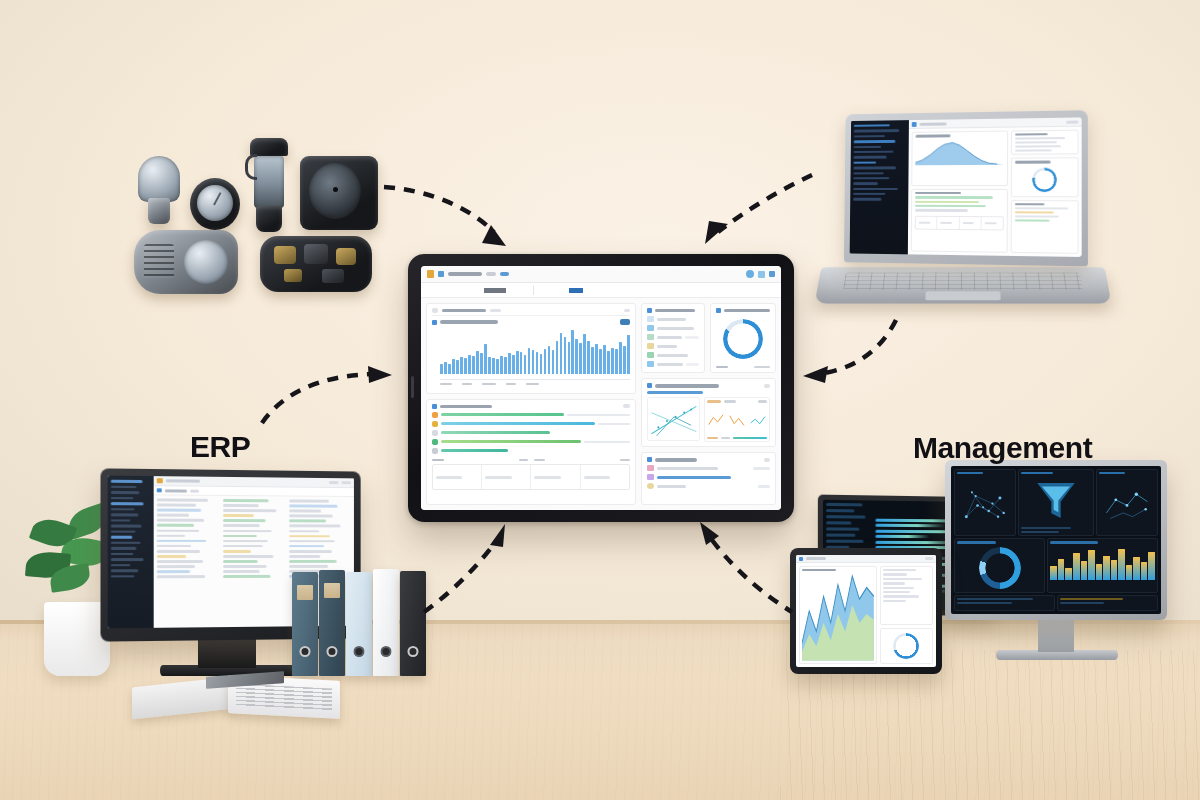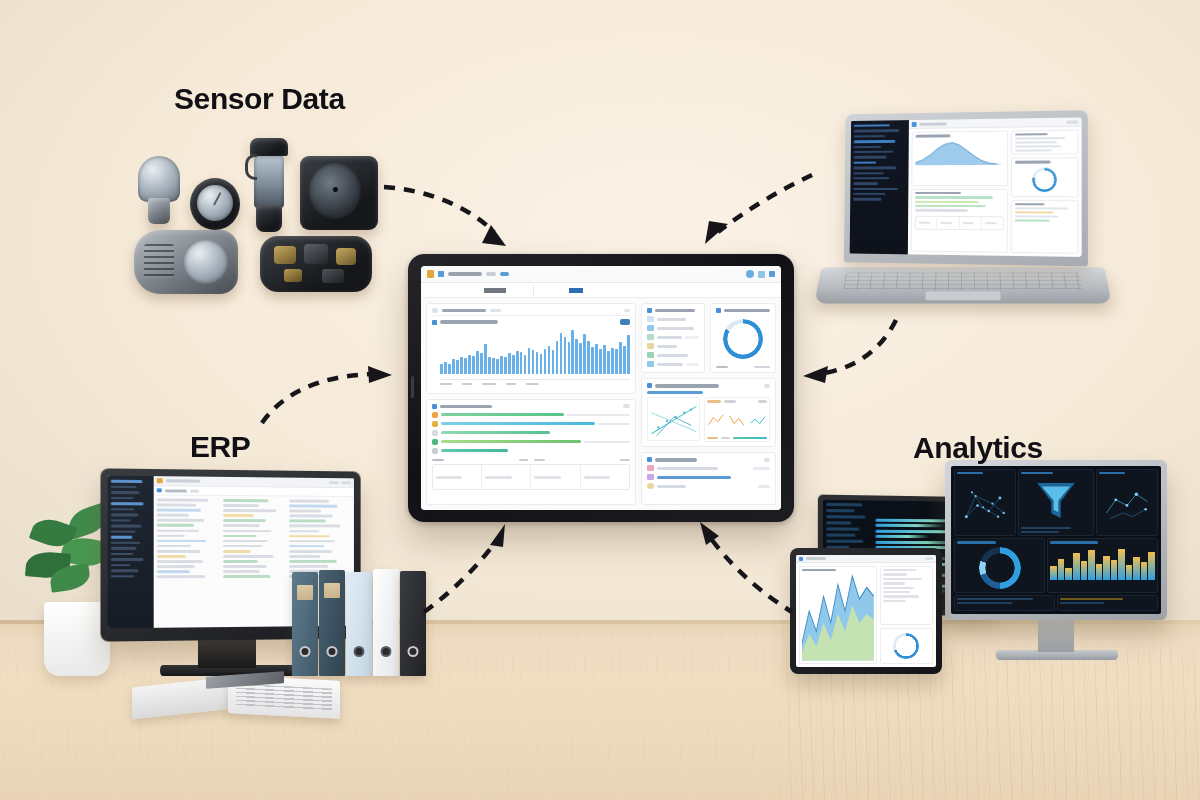--- a/index.html
+++ b/index.html
@@ -1044,17 +1044,16 @@
       <path class="arrow-path" d="M424,612 C452,592 478,566 497,540"></path>
       <path class="arrow-head" d="M490,545 L505,524 L503,547 Z"></path>
     </g>
 
     <g>
       <path class="arrow-path" d="M712,540 C736,572 766,596 792,612"></path>
       <path class="arrow-head" d="M706,545 L700,522 L719,536 Z"></path>
     </g>
   </svg>
 
-  <div class="label" id="label-sensor">Sensor Data</div>
   <div class="label" id="label-erp">ERP</div>
-  <div class="label" id="label-analytics">Analytics</div>
+  <div class="label" id="label-analytics">Management</div>
 
 </div>
 
 </body></html>

